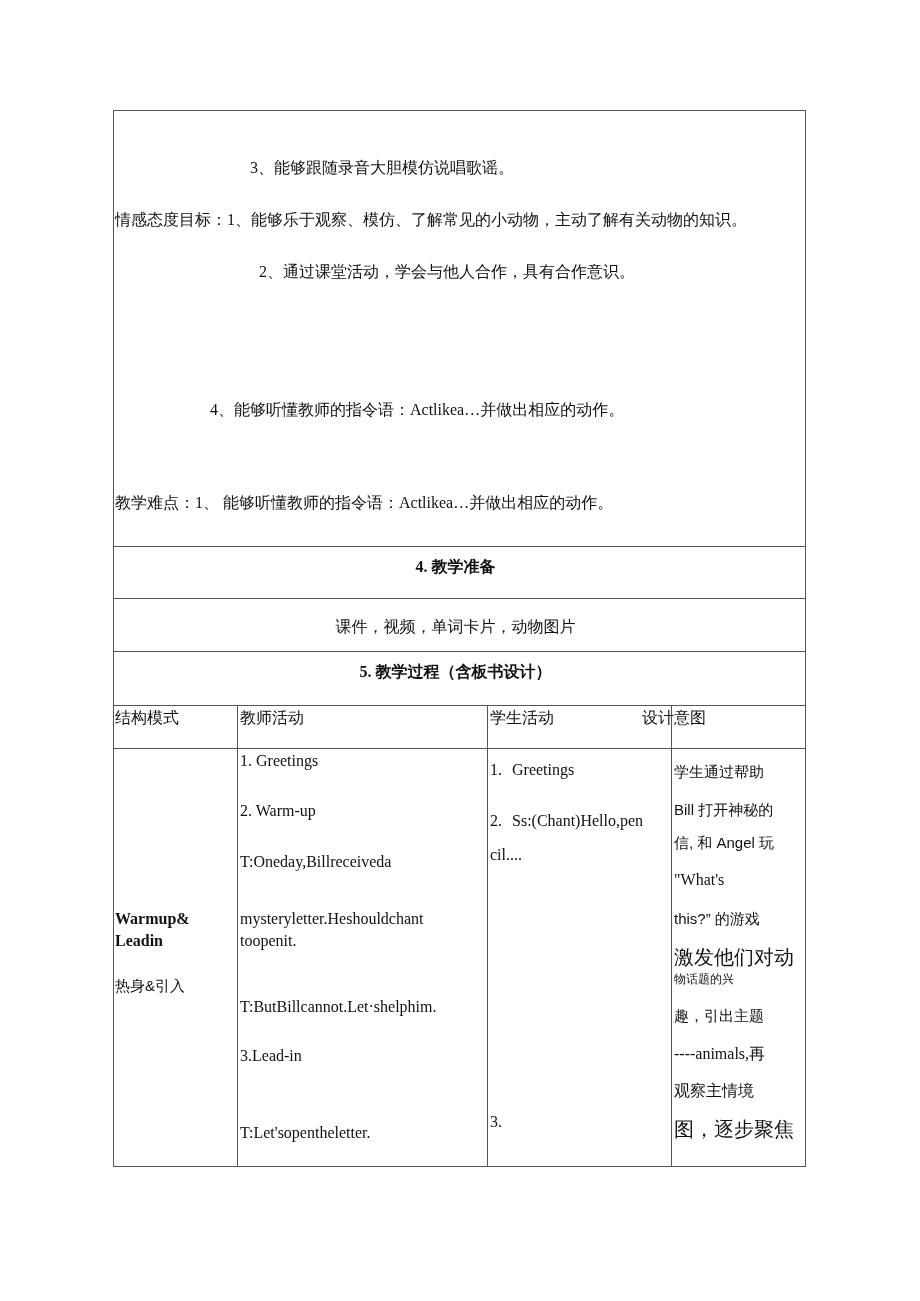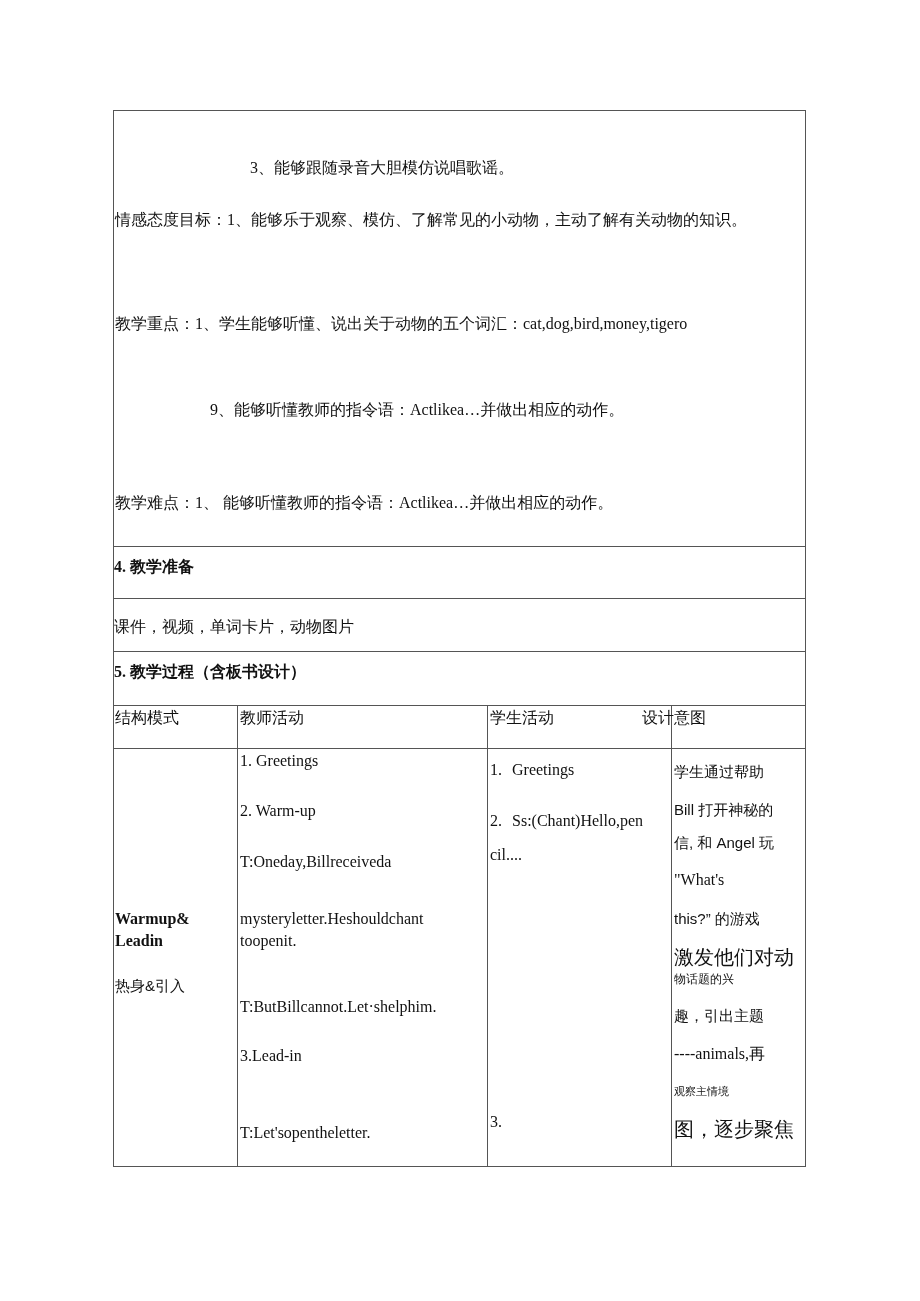--- a/index.html
+++ b/index.html
@@ -6,42 +6,42 @@
     body { width: 920px; height: 1301px; position: relative; overflow: hidden;
            font-family: "Liberation Serif", "DejaVu Serif", serif; color: #111; }
     .page { position: absolute; left: 0; top: 0; width: 920px; height: 1290px; }
     .tbl { position: absolute; left: 113px; top: 110px; width: 693px; height: 1057px;
            border: 1px solid #555; box-sizing: border-box; }
     .hline { position: absolute; left: 0; right: 0; height: 0; border-top: 1px solid #555; }
     .vline { position: absolute; width: 0; border-left: 1px solid #555; }
     .t { position: absolute; white-space: nowrap; font-size: 16px; line-height: 20px; }
     .bold { font-weight: bold; }
     .sans { font-family: Liberation Sans, sans-serif; }
-    .center { left: 0; right: 8px; }
+    .center { left: 0; right: 8px; text-align: center; }
   </style>
 </head>
 <body>
 
 <div class="page">
   <div class="tbl">
 
     <div class="hline" style="top:435px"></div>
     <div class="hline" style="top:487px"></div>
     <div class="hline" style="top:540px"></div>
     <div class="hline" style="top:594px"></div>
     <div class="hline" style="top:637px"></div>
 
     <div class="vline" style="left:123px; top:594px; bottom:0"></div>
     <div class="vline" style="left:373px; top:594px; bottom:0"></div>
     <div class="vline" style="left:557px; top:594px; bottom:0"></div>
 
     <div class="t" style="left:136px; top:47px">3、能够跟随录音大胆模仿说唱歌谣。</div>
     <div class="t" style="left:1px; top:99px">情感态度目标：1、能够乐于观察、模仿、了解常见的小动物，主动了解有关动物的知识。</div>
-    <div class="t" style="left:1px; top:203px">教学重点：1、学生能够听懂、说出关于动物的五个词汇：cat,dog,bird,money,tigero</div>
-    <div class="t" style="left:96px; top:289px">9、能够听懂教师的指令语：Actlikea…并做出相应的动作。</div>
+    <div class="t" style="left:145px; top:151px">2、通过课堂活动，学会与他人合作，具有合作意识。</div>
+    <div class="t" style="left:96px; top:289px">4、能够听懂教师的指令语：Actlikea…并做出相应的动作。</div>
     <div class="t" style="left:1px; top:382px">教学难点：1、   能够听懂教师的指令语：Actlikea…并做出相应的动作。</div>
 
     <div class="t center bold" style="top:446px">4. 教学准备</div>
     <div class="t center" style="top:506px">课件，视频，单词卡片，动物图片</div>
 
     <div class="t center bold" style="top:551px">5. 教学过程（含板书设计）</div>
 
     <div class="t" style="left:1px; top:597px">结构模式</div>
     <div class="t" style="left:126px; top:597px">教师活动</div>
     <div class="t" style="left:376px; top:597px">学生活动</div>
@@ -67,17 +67,17 @@
 
     <div class="t sans" style="left:560px; top:651px; font-size:15px">学生通过帮助</div>
     <div class="t sans" style="left:560px; top:689px; font-size:15px">Bill 打开神秘的</div>
     <div class="t sans" style="left:560px; top:722px; font-size:15px">信, 和 Angel 玩</div>
     <div class="t" style="left:560px; top:759px">"What's</div>
     <div class="t sans" style="left:560px; top:798px; font-size:15px">this?” 的游戏</div>
     <div class="t sans" style="left:560px; top:836px; font-size:20px">激发他们对动</div>
     <div class="t sans" style="left:560px; top:858px; font-size:12px">物话题的兴</div>
     <div class="t sans" style="left:560px; top:895px; font-size:15px">趣，引出主题</div>
     <div class="t" style="left:560px; top:933px">----animals,再</div>
-    <div class="t sans" style="left:560px; top:970px; font-size:11px">观察主情境</div>
+    <div class="t sans" style="left:560px; top:970px; font-size:16px">观察主情境</div>
     <div class="t sans" style="left:560px; top:1008px; font-size:20px">图，逐步聚焦</div>
 
   </div>
 </div>
 
 </body></html>

